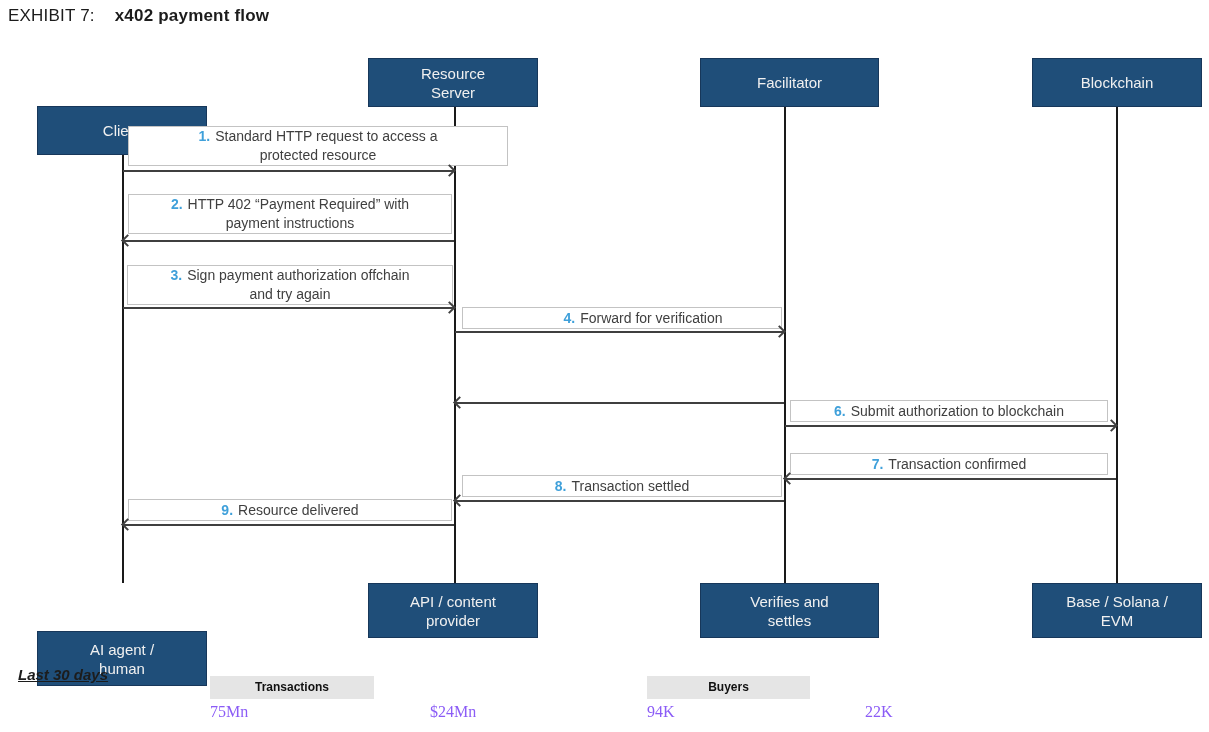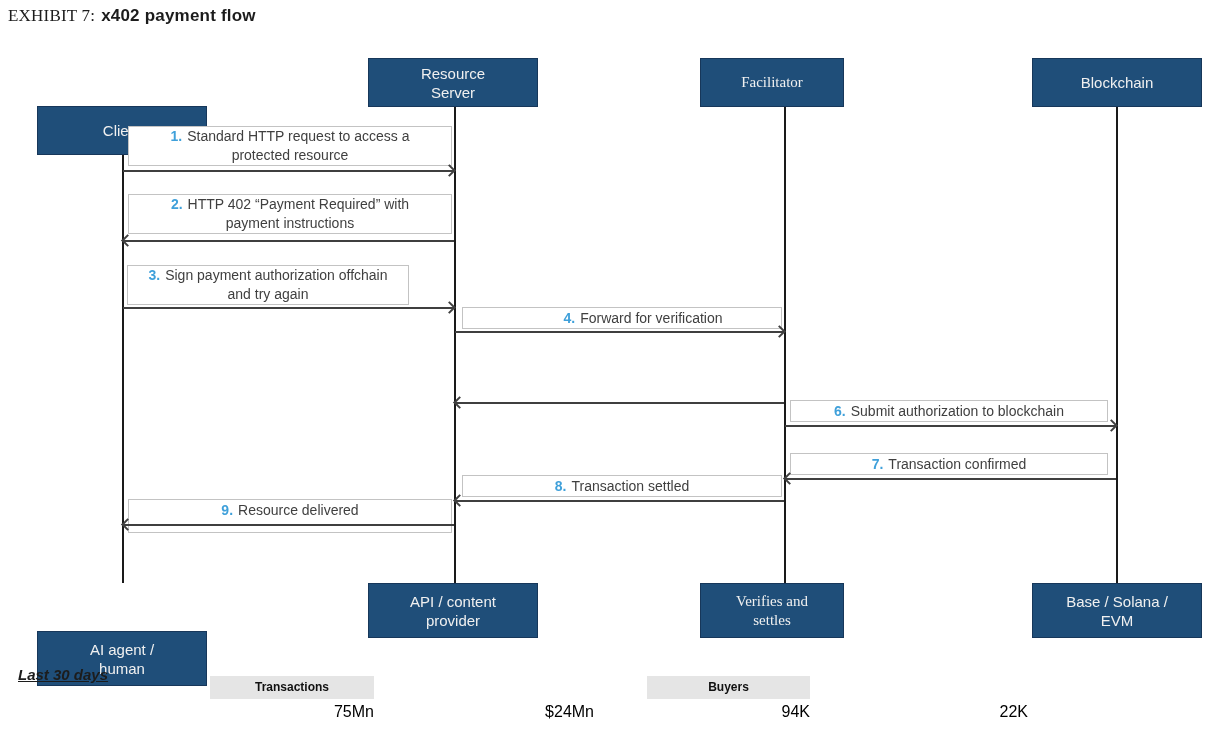--- a/index.html
+++ b/index.html
@@ -5,61 +5,61 @@
   html,body{margin:0;padding:0;background:#ffffff;}
   .page{
     position:relative;
     width:1209px;height:732px;
     background:#ffffff;
     font-family:"Liberation Sans", sans-serif;
     overflow:hidden;
   }
   
   .title{position:absolute;left:8px;top:6px;font-size:17px;color:#1c1c1c;letter-spacing:.2px;}
-  .title .title-prefix{font-weight:400;margin-right:6px;font-family:Liberation Serif, serif;}
+  .title .title-prefix{font-weight:400;margin-right:20px;}
   .title .title-main{font-weight:700;}
   
   .actor{
     position:absolute;height:49px;
     background:#1F4E79;border:1px solid #17375a;
     color:#f0f0f0;font-size:15px;line-height:19px;
     display:flex;align-items:center;justify-content:center;
     text-align:center;white-space:pre-line;box-sizing:border-box;
   }
   .actor.top{top:58px;}
   .actor.bottom{top:583px;height:55px;}
   .ax1{left:37px;width:170px;margin-top:48px;}
   .ax2{left:368px;width:170px;}
-  .ax3{left:700px;width:144px;font-family:Liberation Serif, serif;}
+  .ax3{left:700px;width:179px;}
   .ax4{left:1032px;width:170px;}
   
   .lifeline{position:absolute;top:107px;height:476px;width:1.5px;background:#1a1a1a;}
   .lx1{left:122px;} .lx2{left:454px;} .lx3{left:784px;} .lx4{left:1116px;}
   
   .msg-label{
     position:absolute;background:#ffffff;border:1px solid #c3c3c3;
     box-sizing:border-box;text-align:center;color:#3f3f3f;
     font-size:14px;line-height:19px;padding-top:0px;
   }
   .msg-label .num{color:#3FA0DA;font-weight:700;margin-right:5px;}
   .msg-label .msg-text{white-space:pre-line;}
   .one-line{line-height:20px;}
   
-  .b1{left:128px;top:126px;width:324px;height:40px;}
+  .b1{left:128px;top:126px;width:380px;height:40px;}
   .b2{left:128px;top:194px;width:324px;height:40px;}
-  .b3{left:127px;top:265px;width:282px;height:40px;}
+  .b3{left:127px;top:265px;width:326px;height:40px;}
   
   .b4{left:462px;top:307px;width:320px;height:22px;padding-left:42px;}
   .b5{left:462px;top:356px;width:320px;height:42px;}
   .b8{left:462px;top:475px;width:320px;height:22px;}
   
   .b6{left:790px;top:400px;width:318px;height:22px;}
   .b7{left:790px;top:453px;width:318px;height:22px;}
   
-  .b9{left:128px;top:499px;width:324px;height:34px;}
+  .b9{left:128px;top:499px;width:324px;height:22px;}
   
   .arrow{position:absolute;height:2px;background:#3f3f3f;}
   .arrow .head{
     position:absolute;width:9px;height:9px;top:-4px;
     border-top:2px solid #3f3f3f;border-right:2px solid #3f3f3f;
     box-sizing:border-box;
   }
   .arrow.dir-right .head{right:0;transform:rotate(45deg);}
   .arrow.dir-left .head{left:0;transform:rotate(-135deg);}
   .lane1{left:123px;width:331px;}
@@ -72,21 +72,21 @@
   .period{
     position:absolute;left:18px;top:666px;font-size:15px;color:#1c1c1c;
     font-style:italic;font-weight:700;text-decoration:underline;
   }
   .stat-label{
     position:absolute;top:676px;height:23px;background:#e5e5e5;
     font-size:12px;font-weight:700;color:#111;text-align:center;line-height:23px;
   }
   .stat-value{
     position:absolute;top:702px;height:20px;
-    font-size:16px;color:#000000;text-align:right;line-height:20px;
+    font-size:16px;color:#8b5cf6;text-align:left;line-height:20px;font-family:Liberation Serif, serif;
   }
   .sx1{left:210px;width:164px;}
   .sx2{left:430px;width:164px;}
   .sx3{left:647px;width:163px;}
   .sx4{left:865px;width:163px;}
 </style>
 </head>
 <body>
 
 <div class="page">

